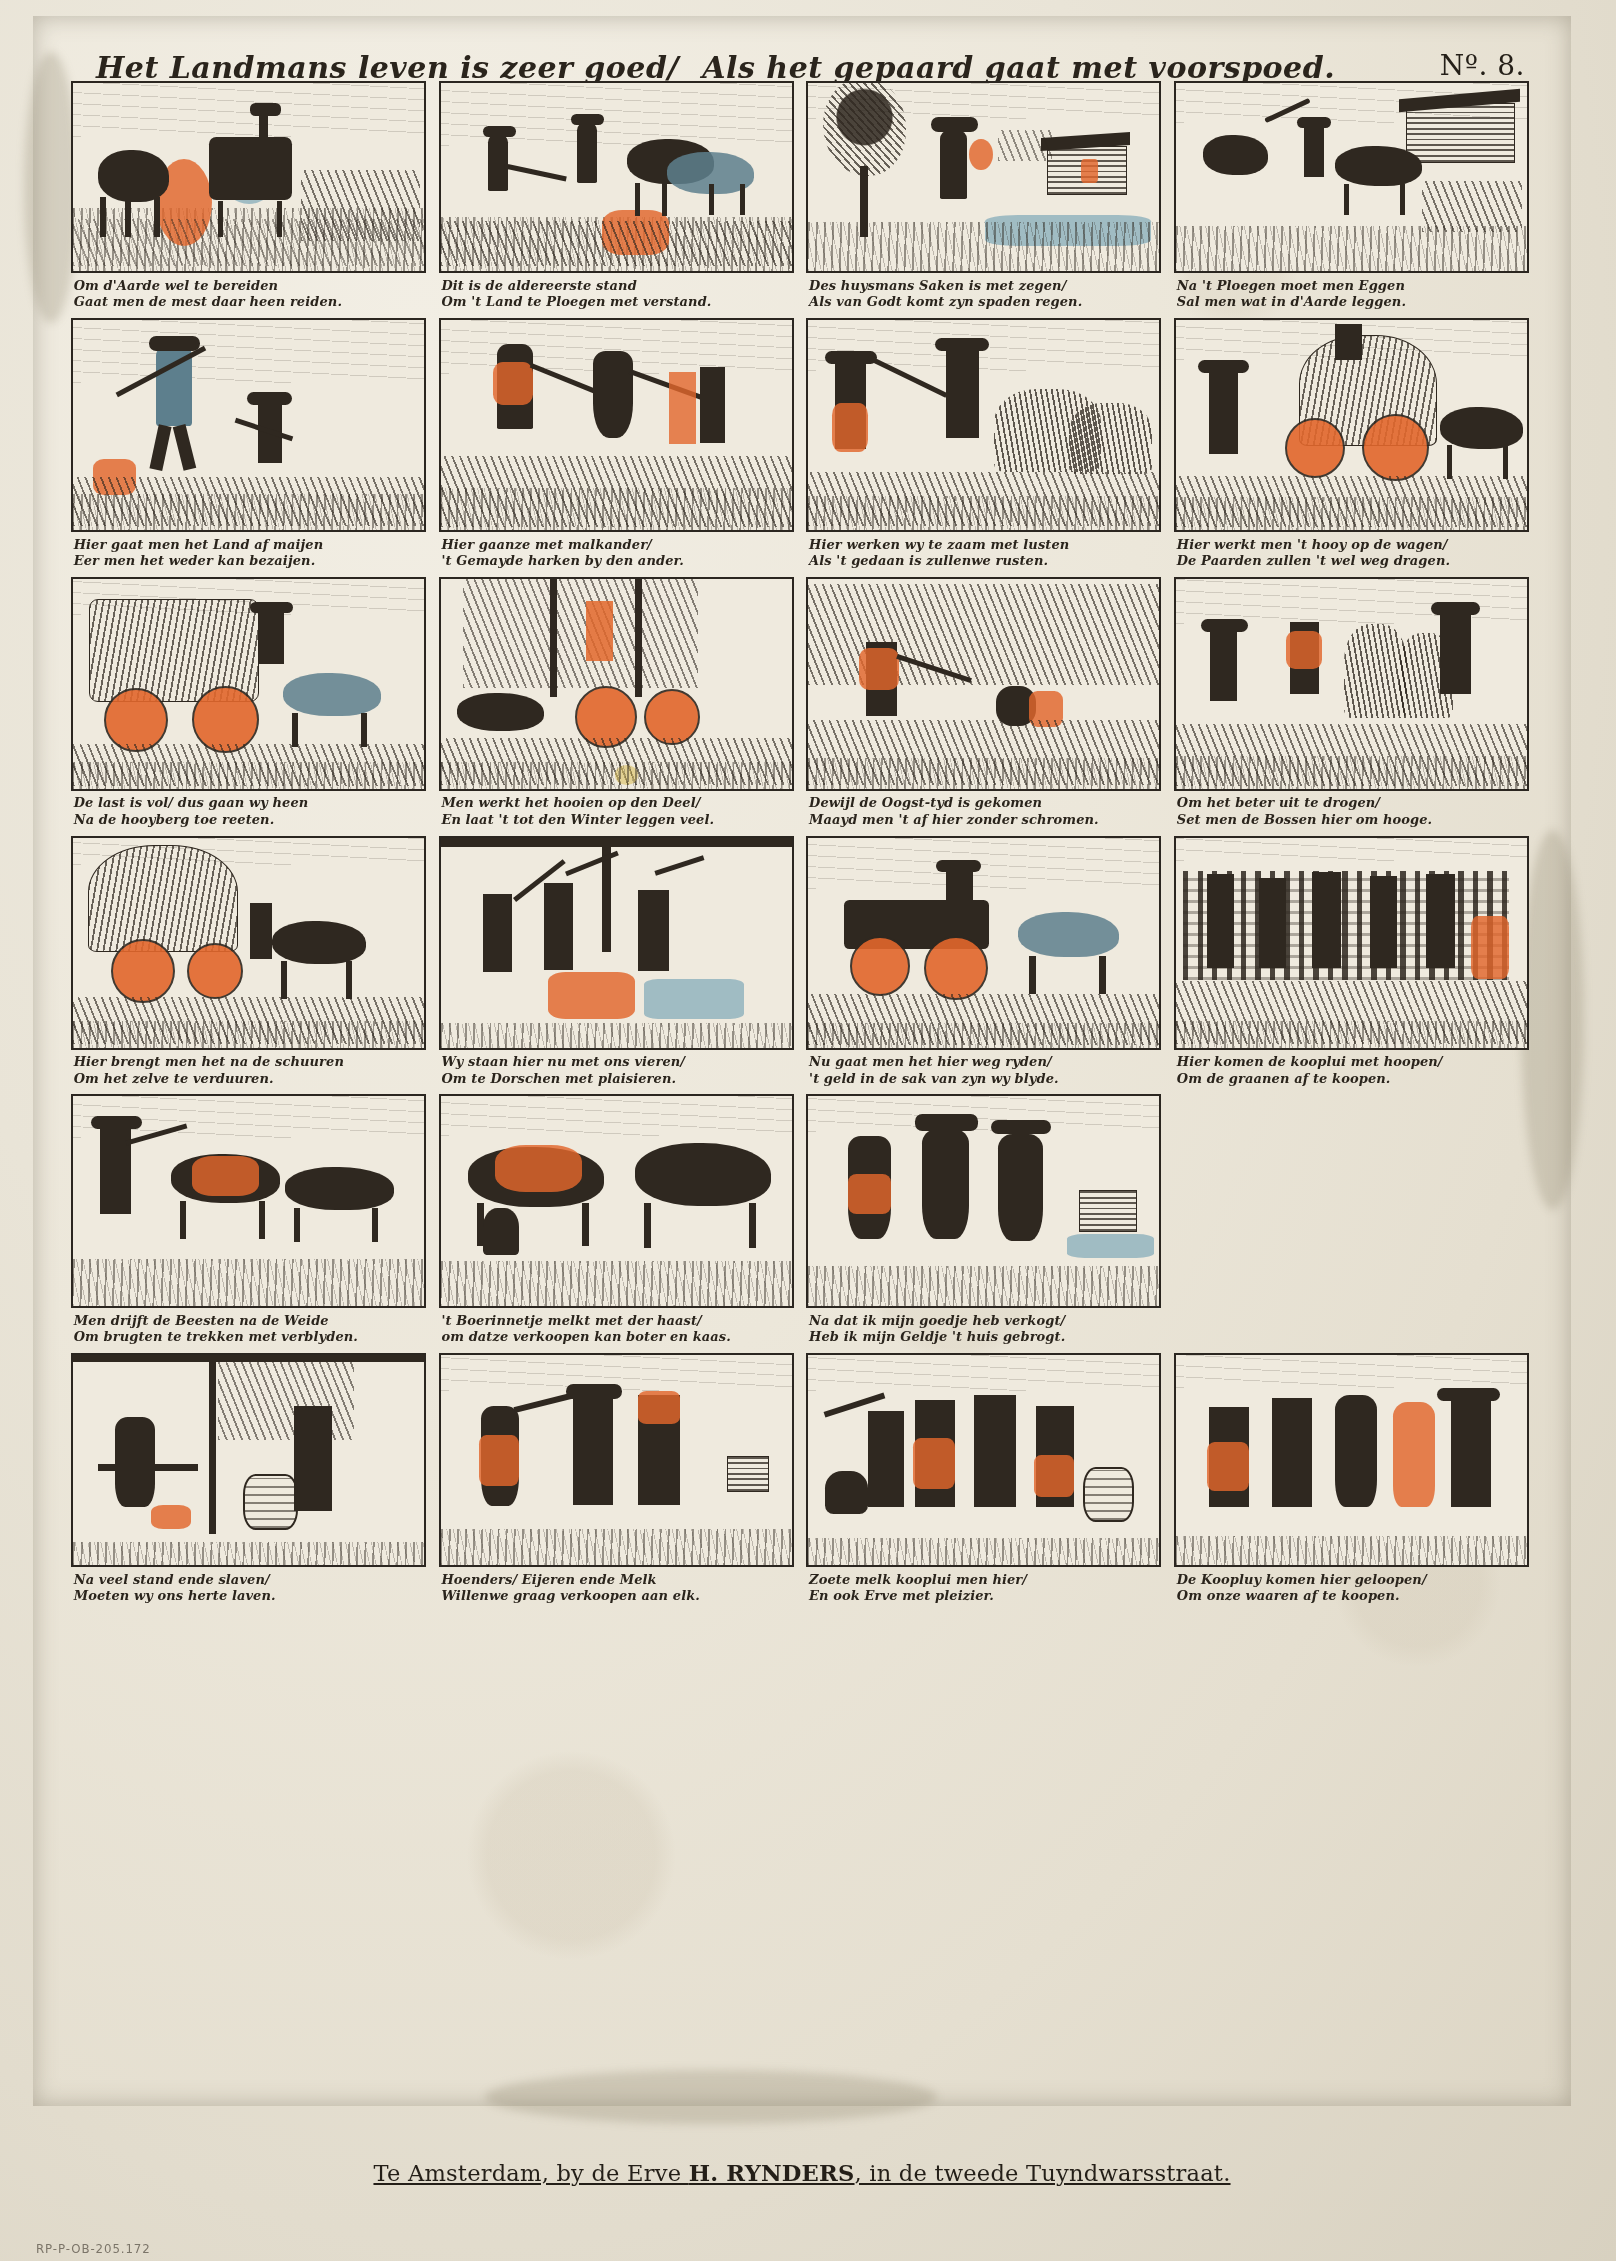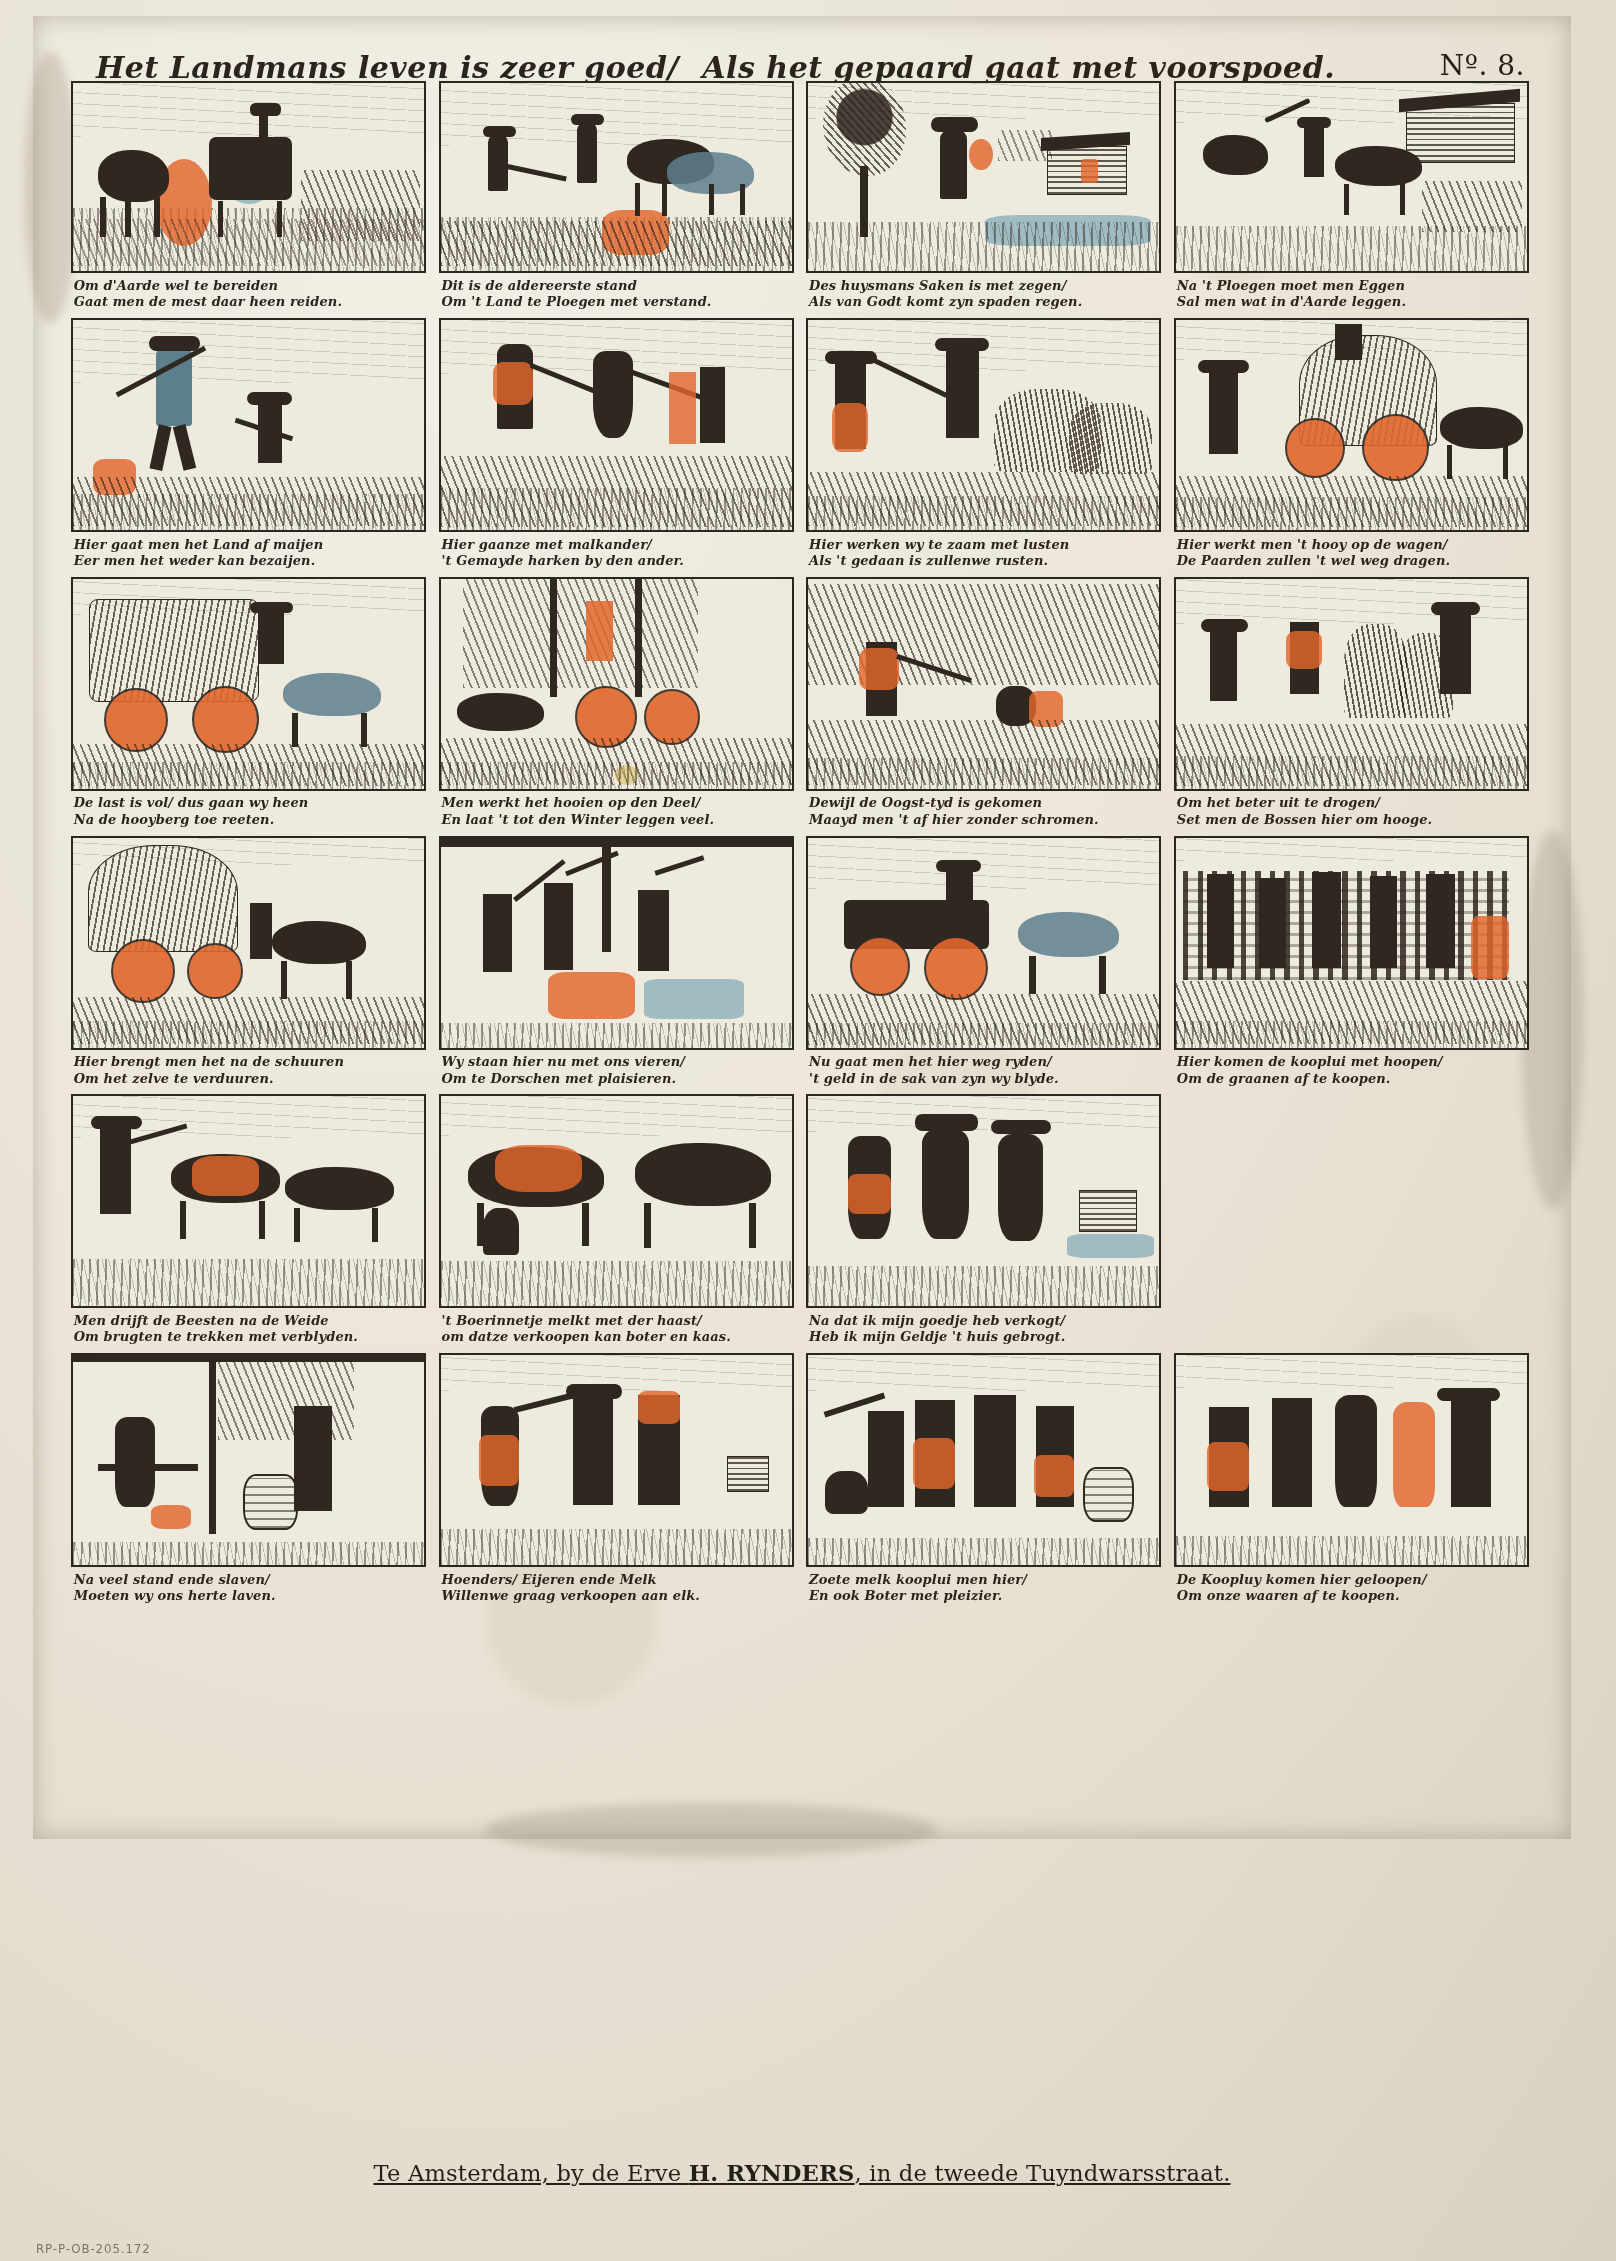--- a/index.html
+++ b/index.html
@@ -21,21 +21,21 @@
     width: 1617px;
     height: 2262px;
     background:
       radial-gradient(ellipse at 30% 20%, #efebe0 0%, #e9e4d7 40%, #e2dccd 70%, #d8d1c0 100%);
   }
   #paper {
     position: absolute;
     left: 33px;
     top: 16.3px;
     width: 1538px;
-    height: 1823px;
+    height: 2090px;
     background:
       radial-gradient(ellipse at 25% 15%, #f2eee4 0%, #ece7da 45%, #e5dfd0 75%, #ddd6c5 100%);
     box-shadow: 0 0 23.5px rgba(90,80,60,.35) inset;
   }
   
   #paper:before {
     content: "";
     position: absolute; inset: 0;
     background:
       radial-gradient(circle at 12% 8%, rgba(160,140,100,.10) 0 3%, transparent 4%),
@@ -755,21 +755,21 @@
               <div class="figure" style="left:166px;top:40px;width:42px;height:112px;"></div>
               <div class="figure" style="left:228px;top:51px;width:38px;height:101px;"></div>
               <div class="blob orange" style="left:226px;top:100px;width:40px;height:42px;border-radius:18%;"></div>
               <div class="person" style="left:16.3px;top:116px;width:43px;height:43px;"></div>
               <div class="barrel" style="left:275px;top:112px;width:47px;height:51px;"></div>
               <div class="ground" style="height:27px;"></div>
             </div>
           </div>
           <div class="caption">
             <div>Zoete melk kooplui men hier/</div>
-            <div>En ook Boter met pleizier.</div>
+            <div>En ook Erve met pleizier.</div>
           </div>
         </div>
 
         <div class="cell">
           <div class="cut tall">
             <div class="scene">
               <div class="sky-hatch" style="height:33px;"></div>
               <div class="figure" style="left:33px;top:52px;width:40px;height:100px;"></div>
               <div class="blob orange" style="left:31px;top:87px;width:42px;height:49px;border-radius:18%;"></div>
               <div class="figure" style="left:96px;top:43px;width:40px;height:109px;"></div>

